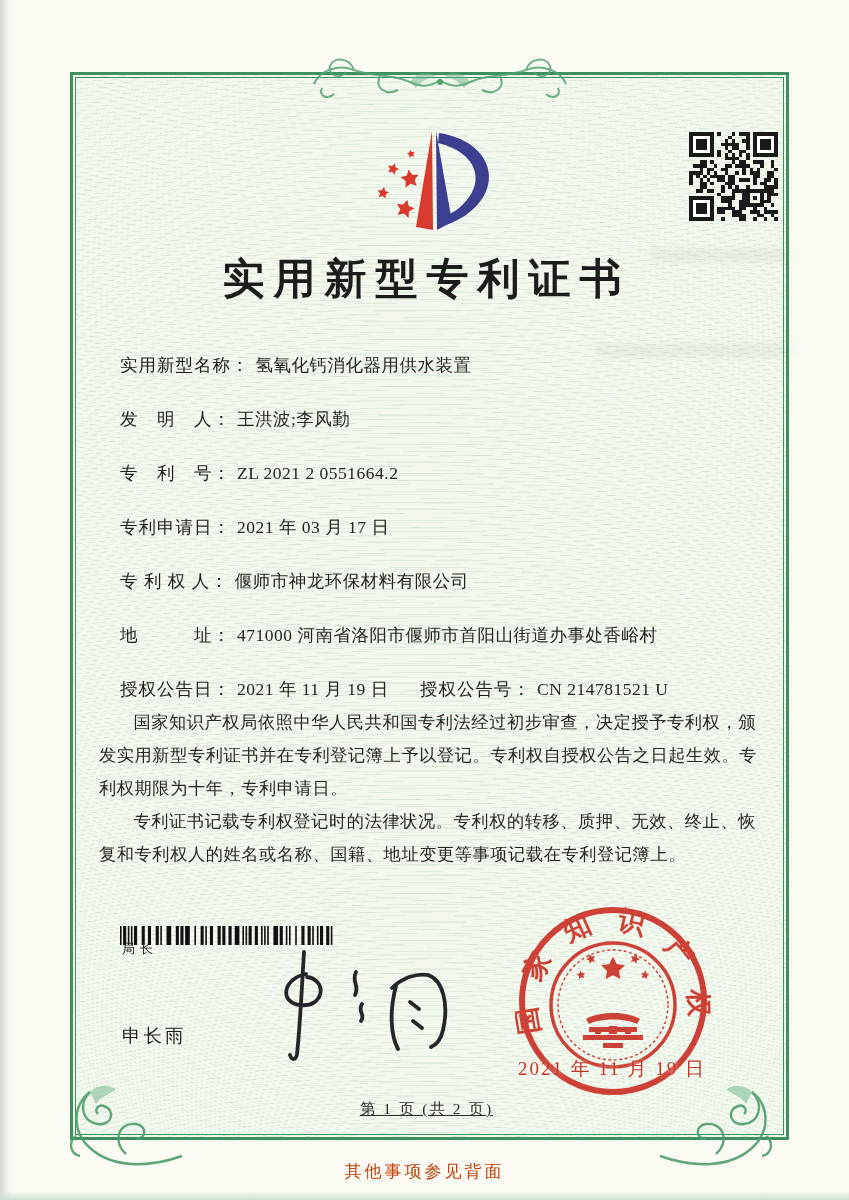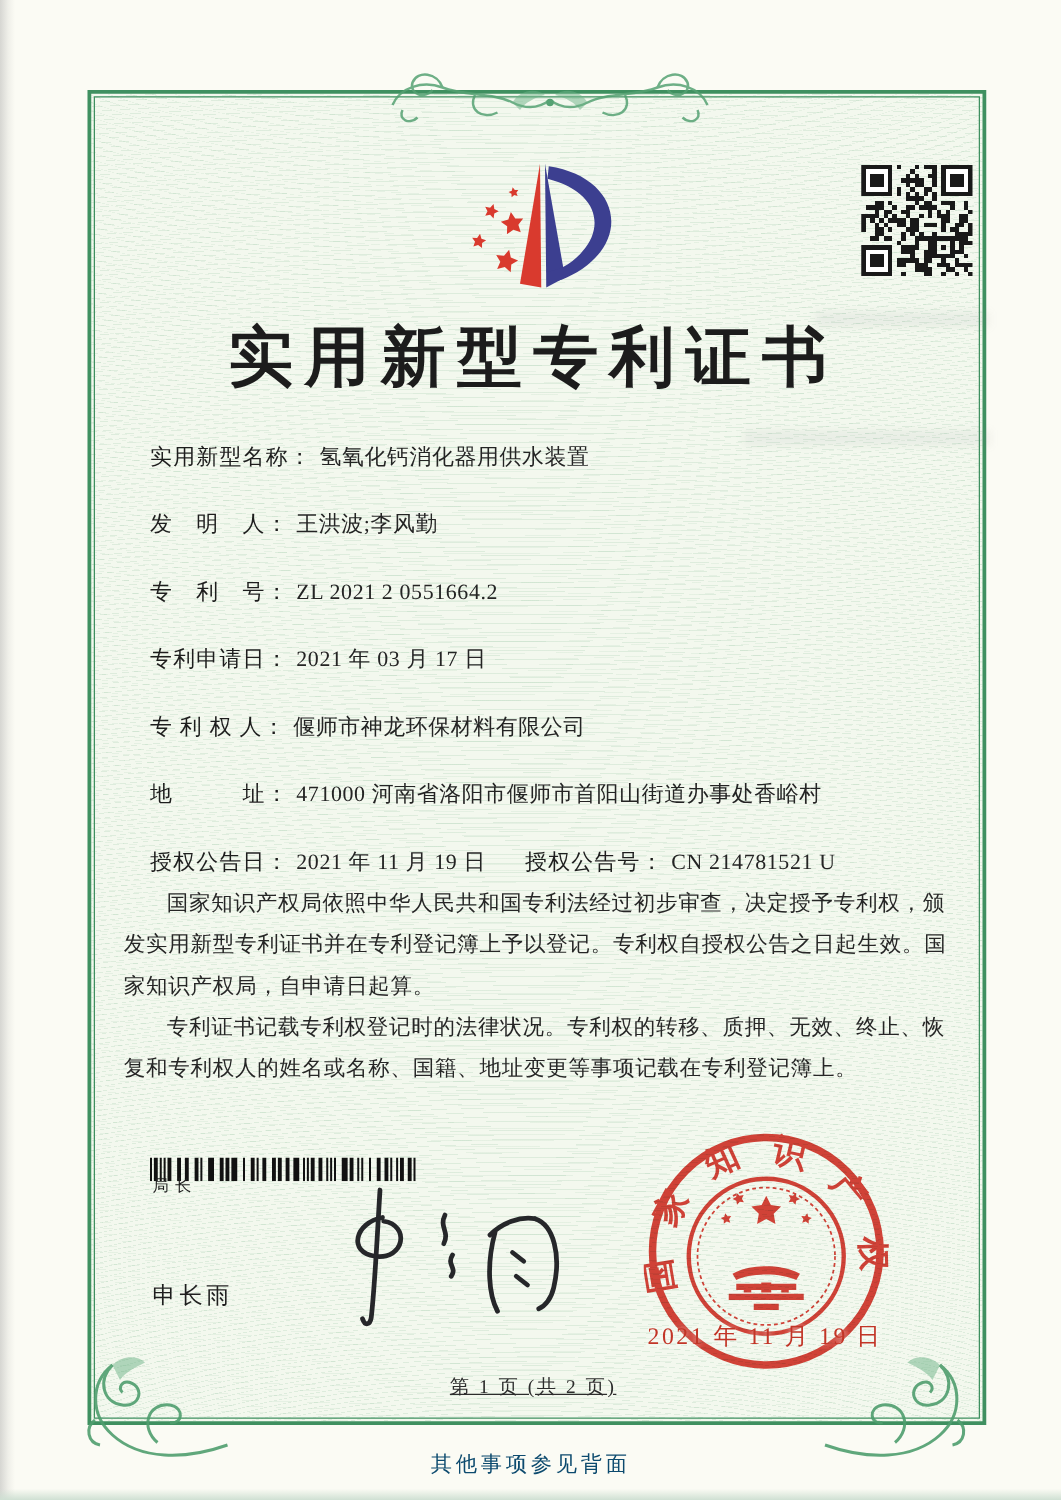--- a/index.html
+++ b/index.html
@@ -15,40 +15,40 @@
           repeating-radial-gradient(ellipse 950px 430px at 50% 118%, rgba(108,173,128,.16) 0 1px, rgba(0,0,0,0) 1px 8px),
           repeating-radial-gradient(ellipse 1150px 540px at 45% -18%, rgba(108,173,128,.10) 0 1px, rgba(0,0,0,0) 1px 10px);}
   .frame-inner{position:absolute;inset:2px;border:1px solid #3f9060;}
   .flourish-top{position:absolute;left:310px;top:44px;width:260px;height:64px;z-index:3;}
   .flourish-bl{position:absolute;left:56px;top:1076px;width:130px;height:105px;z-index:3;}
   .flourish-br{position:absolute;left:656px;top:1076px;width:130px;height:105px;z-index:3;transform:scaleX(-1);}
   .cert-no{position:absolute;left:100px;top:131px;font-size:17.5px;letter-spacing:3px;color:#2a2a2a;z-index:5;}
   .logo{position:absolute;left:366px;top:123px;width:142px;height:114px;z-index:5;}
   .qr{position:absolute;left:689px;top:132px;width:89px;height:89px;z-index:5;}
   .title{position:absolute;left:70px;top:251px;width:713px;margin:0;text-align:center;
-        font-size:52px;font-weight:600;letter-spacing:9px;color:#1c1c1c;z-index:5;}
+        font-size:42px;font-weight:600;letter-spacing:9px;color:#1c1c1c;z-index:5;}
   .fields{position:absolute;left:120px;top:353px;width:620px;z-index:5;}
   .field{height:23px;margin-bottom:31px;font-size:17.5px;white-space:nowrap;position:relative;}
   .flabel{color:#1d1d1d;letter-spacing:1px;}
   .fvalue{color:#242424;margin-left:6px;letter-spacing:.5px;}
   .pair2{position:absolute;left:300px;top:0;}
   .body-text{position:absolute;left:99px;top:706px;width:662px;font-size:17.2px;
         line-height:1.92;color:#262626;letter-spacing:.6px;z-index:5;}
   .body-text p{margin:0;text-indent:2em;}
   .barcode{position:absolute;left:120px;top:926px;width:214px;height:19px;z-index:5;}
   .signer-title{position:absolute;left:122px;top:940px;font-size:13px;letter-spacing:5px;color:#1e1e1e;z-index:6;}
   .signer-name{position:absolute;left:122px;top:1023px;font-size:18.5px;letter-spacing:3px;color:#1e1e1e;z-index:6;}
   .signature{position:absolute;left:244px;top:944px;width:218px;height:120px;z-index:6;}
   .seal{position:absolute;left:515px;top:903px;width:196px;height:196px;z-index:5;opacity:.93;mix-blend-mode:multiply;}
   .seal-date{position:absolute;left:518px;top:1056px;font-size:19px;color:#c23527;letter-spacing:2px;
         z-index:7;text-shadow:0 0 5px rgba(255,255,255,.85);}
   .page-footer{position:absolute;left:70px;top:1099px;width:713px;text-align:center;
         font-size:15.5px;color:#2c2c2c;letter-spacing:2px;z-index:5;text-decoration:underline;}
   .back-note{position:absolute;left:0;top:1160px;width:849px;text-align:center;
-        font-size:17px;color:#0c4a6e;letter-spacing:3px;z-index:5;}
+        font-size:17px;color:#c2410c;letter-spacing:3px;z-index:5;}
   .ghost{position:absolute;background:rgba(110,110,125,.07);filter:blur(3px);z-index:4;}
   .ghost1{left:652px;top:249px;width:140px;height:13px;}
   .ghost2{left:595px;top:344px;width:198px;height:13px;}
 </style>
 </head>
 <body>
 
 <div class="page">
 
   <div class="scan-left"></div>
@@ -365,21 +365,21 @@
     </div>
     <div class="field">
       <span class="flabel">授权公告日：</span><span class="fvalue">2021 年 11 月 19 日</span>
       <span class="pair2">
         <span class="flabel">授权公告号：</span><span class="fvalue">CN 214781521 U</span>
       </span>
     </div>
   </div>
 
   <div class="body-text">
-    <p>国家知识产权局依照中华人民共和国专利法经过初步审查，决定授予专利权，颁发实用新型专利证书并在专利登记簿上予以登记。专利权自授权公告之日起生效。国家知识产权局，自申请日起算。</p>
+    <p>国家知识产权局依照中华人民共和国专利法经过初步审查，决定授予专利权，颁发实用新型专利证书并在专利登记簿上予以登记。专利权自授权公告之日起生效。专利权期限为十年，专利申请日。</p>
     <p>专利证书记载专利权登记时的法律状况。专利权的转移、质押、无效、终止、恢复和专利权人的姓名或名称、国籍、地址变更等事项记载在专利登记簿上。</p>
   </div>
 
   <div class="barcode" id="barcode"><svg viewBox="0 0 214 20" width="100%" height="100%" preserveAspectRatio="none" fill="#111">
         <rect x="0.0" y="0" width="1.6" height="20"></rect>
         <rect x="3.1" y="0" width="3.1" height="20"></rect>
         <rect x="7.8" y="0" width="1.6" height="20"></rect>
         <rect x="10.9" y="0" width="1.6" height="20"></rect>
         <rect x="14.0" y="0" width="3.1" height="20"></rect>
         <rect x="21.7" y="0" width="3.1" height="20"></rect>

